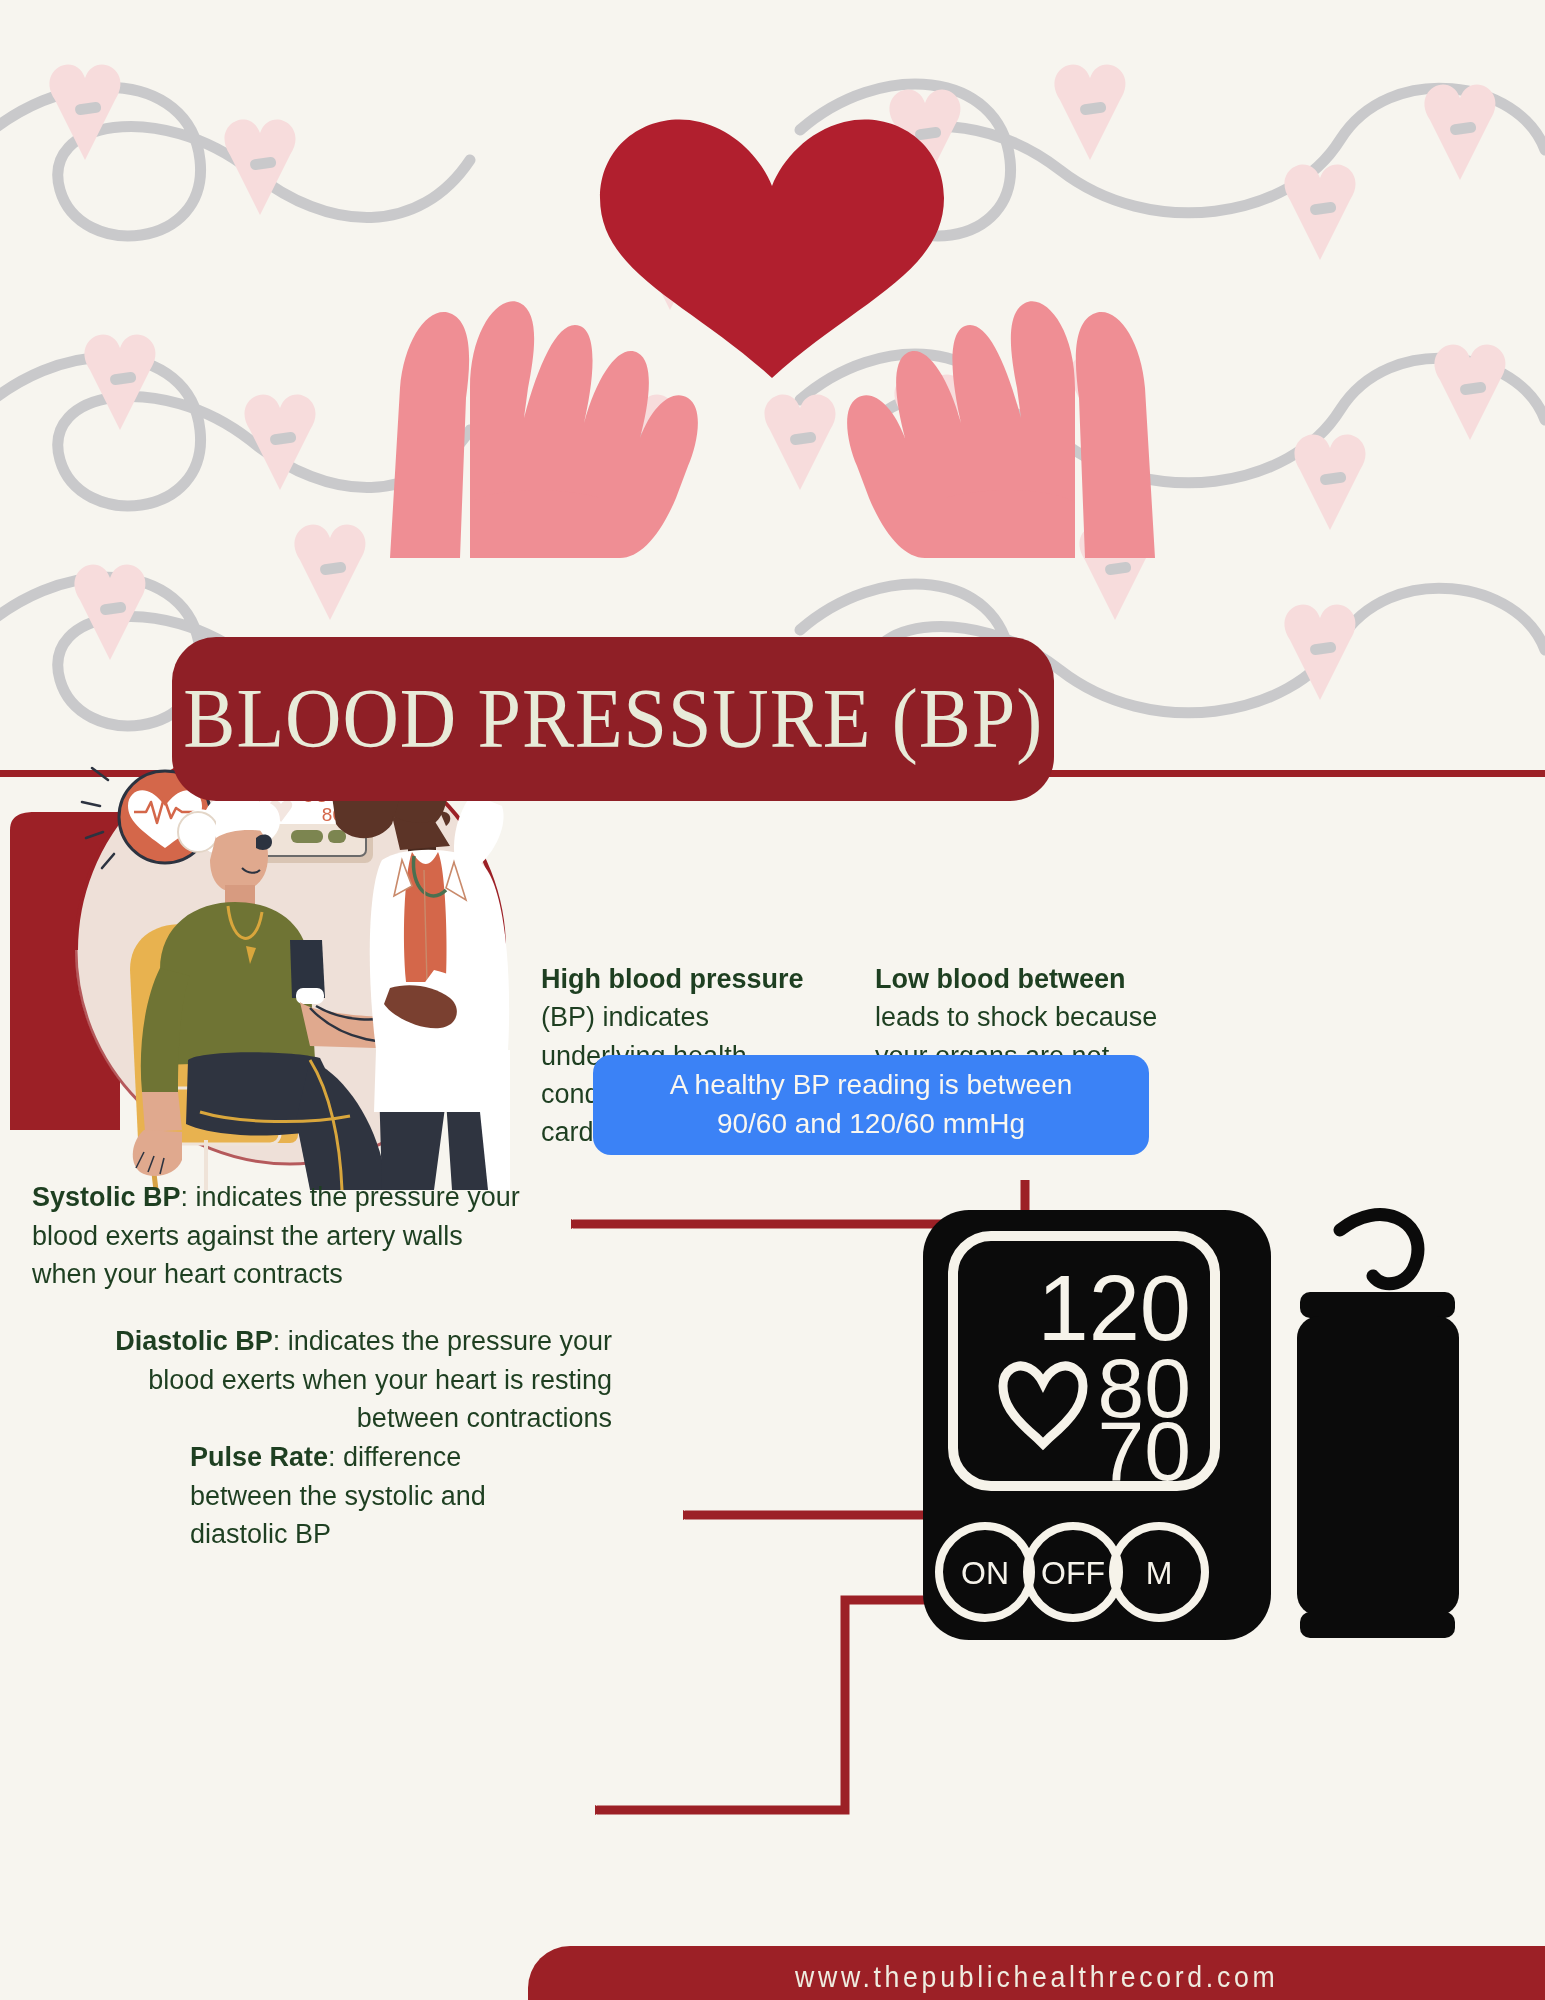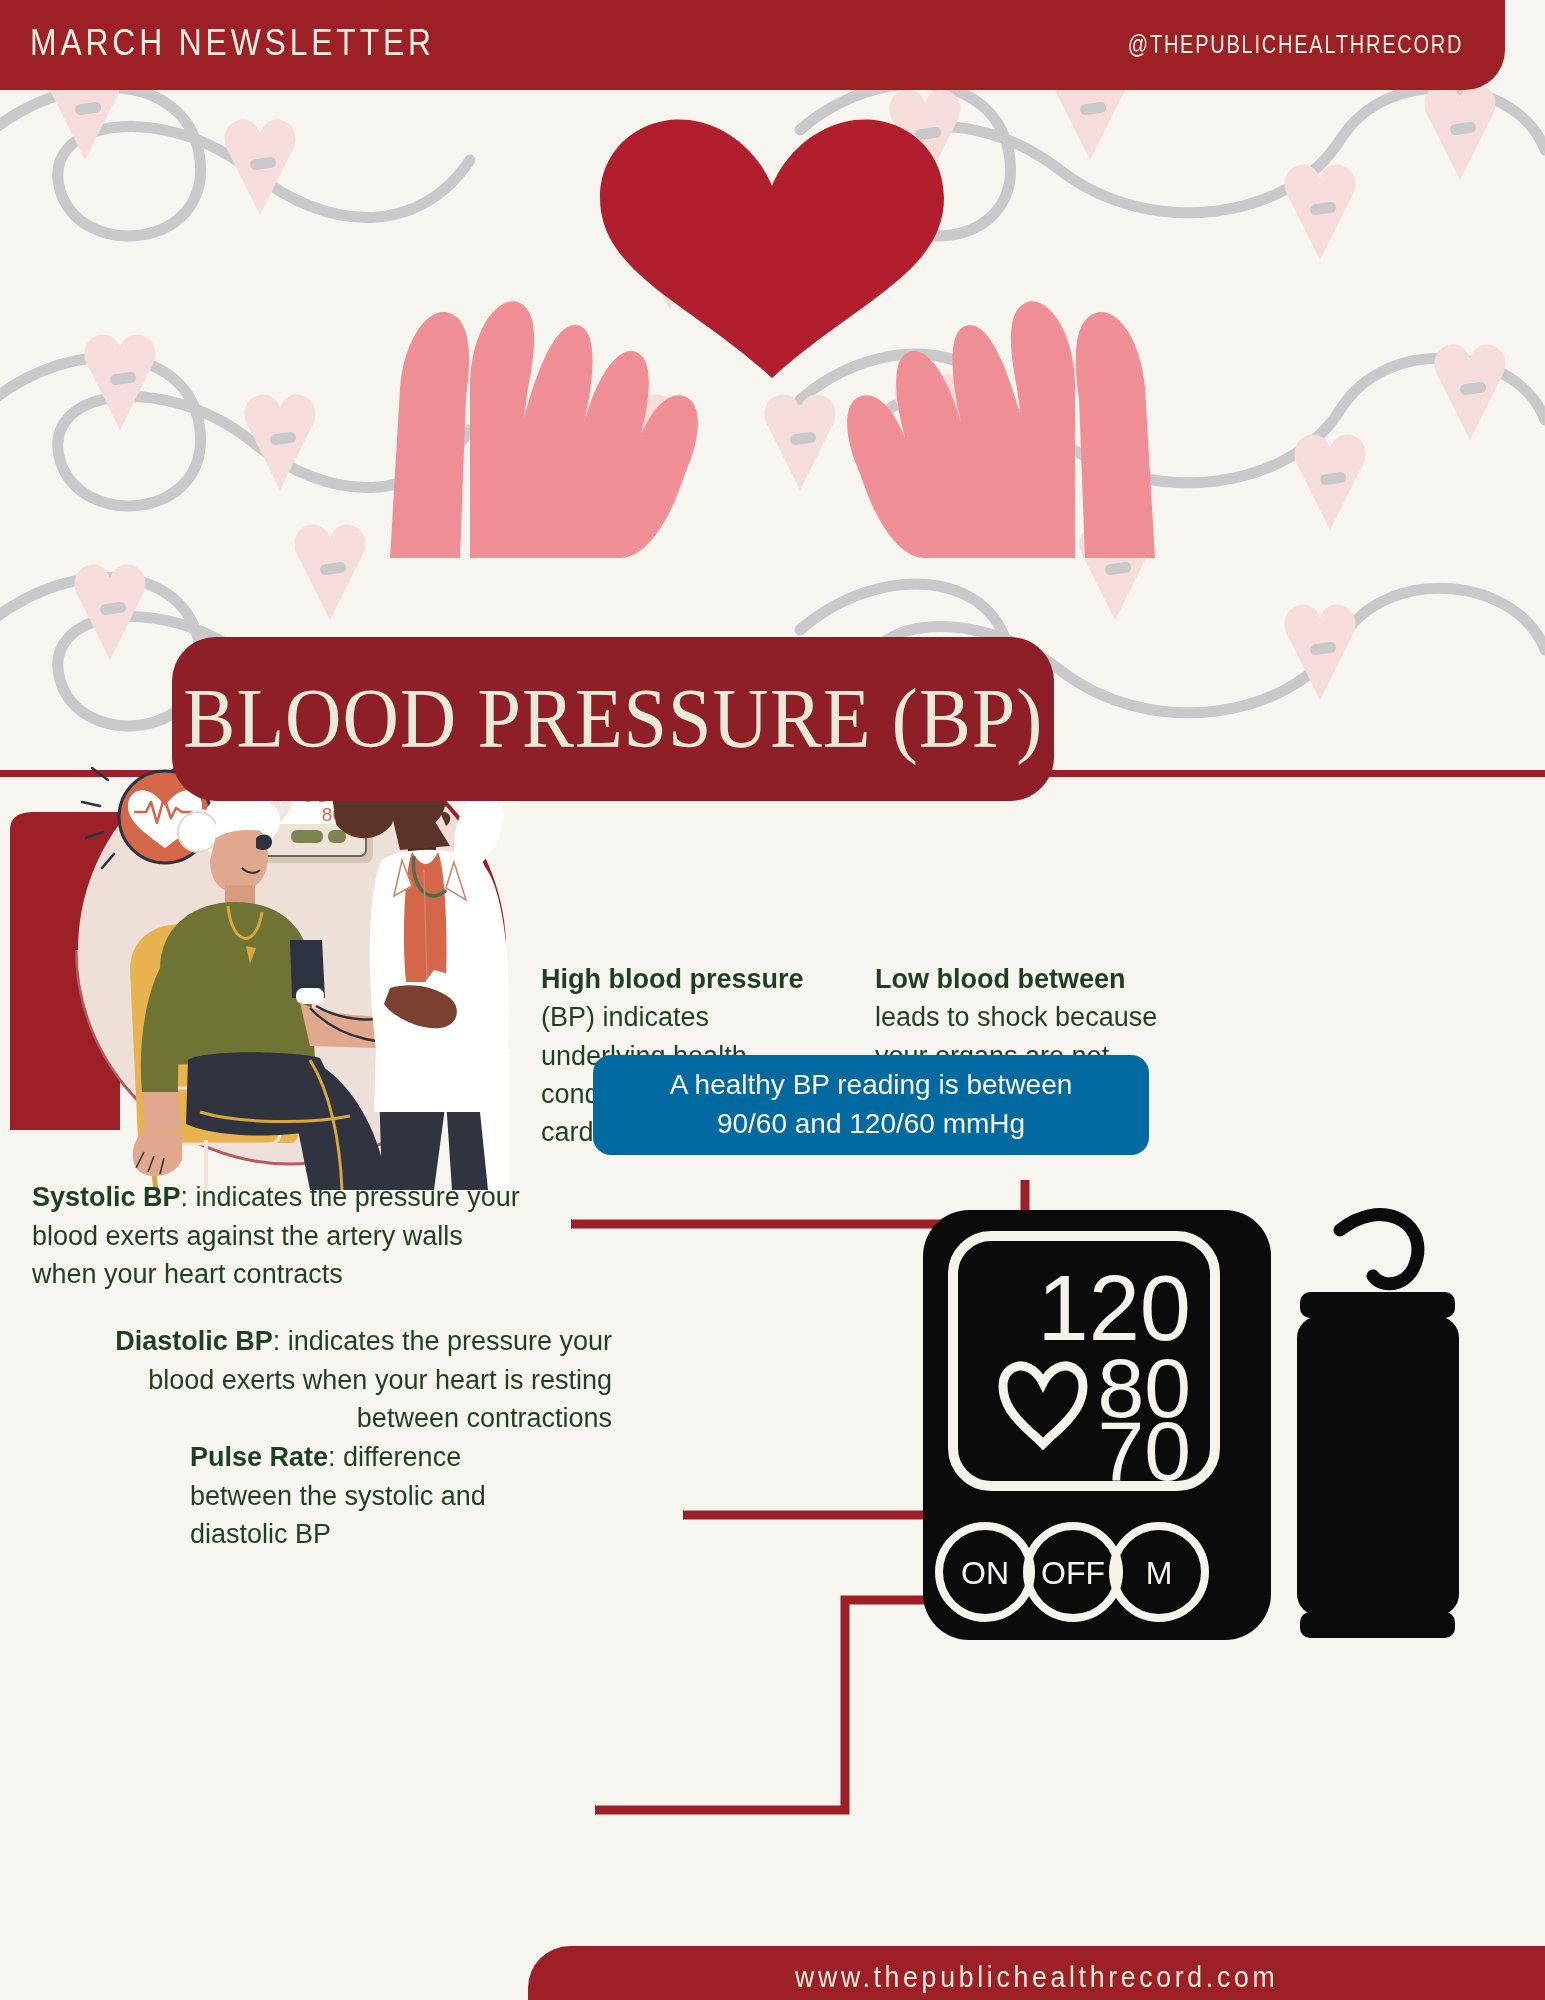--- a/index.html
+++ b/index.html
@@ -66,21 +66,21 @@
     font-size:27px;line-height:1.42;
     z-index:5;
   }
   .col b{font-weight:700;}
   .col-high{left:541px;top:960px;width:296px;}
   .col-low{left:875px;top:960px;width:300px;}
 
   
   .callout{
     position:absolute;left:593px;top:1055px;width:556px;height:100px;
-    background:#0369a1;border-radius:18px;z-index:5;
+    background:#3b82f6;border-radius:18px;z-index:5;
     display:flex;align-items:center;justify-content:center;
     text-align:center;
   }
   .callout-text{
     color:#faf7f0;font-size:28px;line-height:1.38;padding:0 26px;
   }
 
   
   .def{
     position:absolute;color:#1e3f21;font-size:27px;line-height:1.43;z-index:5;
@@ -376,22 +376,18 @@
     <g fill="none" stroke="#f6f3ea" stroke-width="8">
       <circle cx="440" cy="392" r="46"></circle>
       <circle cx="528" cy="392" r="46"></circle>
       <circle cx="614" cy="392" r="46"></circle>
     </g>
     <text x="440" y="404" font-family="Liberation Sans, sans-serif" font-size="32" fill="#f6f3ea" text-anchor="middle">ON</text>
     <text x="528" y="404" font-family="Liberation Sans, sans-serif" font-size="32" fill="#f6f3ea" text-anchor="middle">OFF</text>
     <text x="614" y="404" font-family="Liberation Sans, sans-serif" font-size="32" fill="#f6f3ea" text-anchor="middle">M</text>
   </svg>
 
-  <div class="header-band">
-    <div class="header-title">MARCH NEWSLETTER</div>
-    <div class="header-handle">@THEPUBLICHEALTHRECORD</div>
-  </div>
 
   <div class="footer-band">
     <div class="footer-text">www.thepublichealthrecord.com</div>
   </div>
 
 </div>
 
 </body></html>

